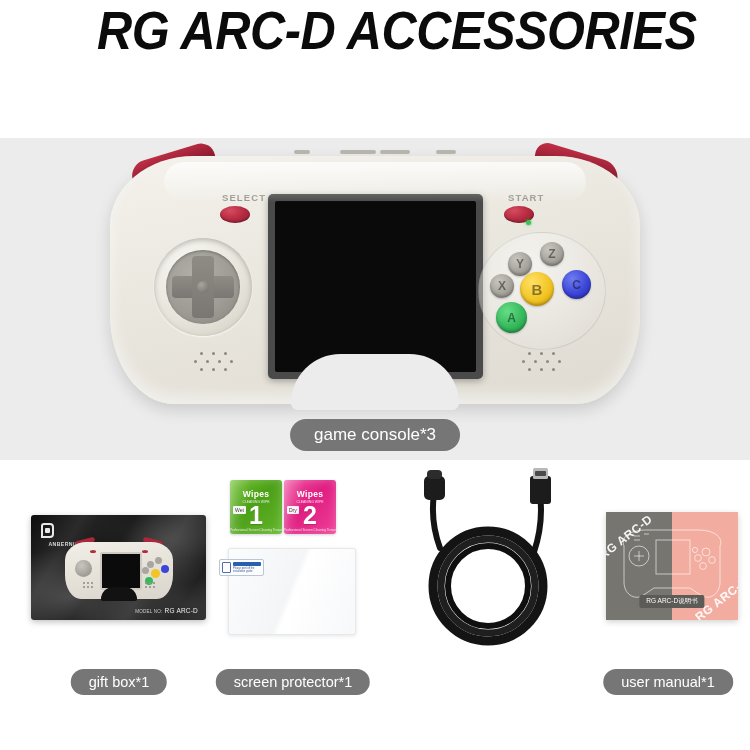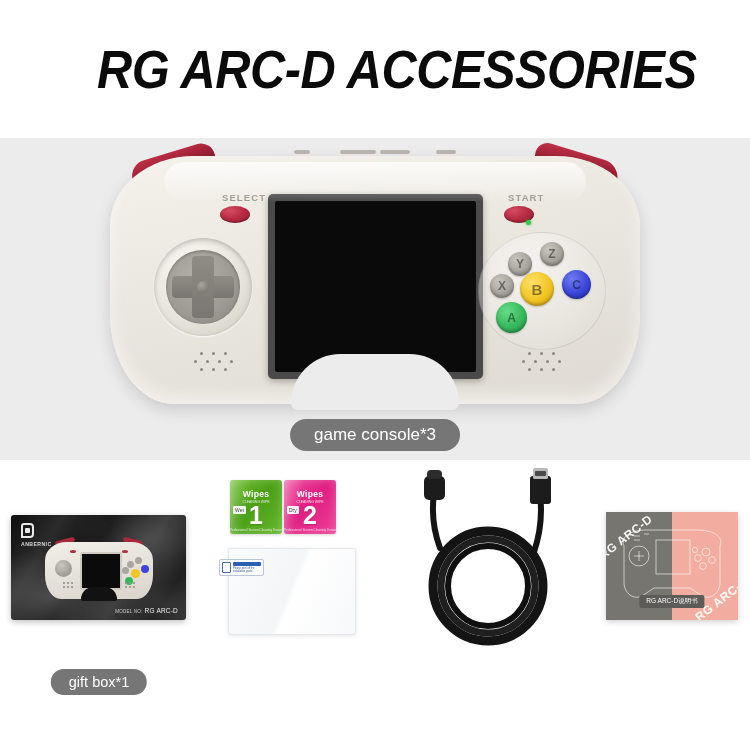--- a/index.html
+++ b/index.html
@@ -7,21 +7,21 @@
     width: 750px; height: 750px;
     font-family: "Liberation Sans", sans-serif;
     background: #ffffff;
     overflow: hidden;
   }
   #page { position: relative; width: 750px; height: 750px; background: #fff; }
 
   
   .title-band {
     position: absolute; left: 0; top: 0; width: 750px; height: 138px;
-    background: #ffffff; display: flex; align-items: center; justify-content: center; padding-left: 44px;
+    background: #ffffff; display: flex; align-items: flex-start; justify-content: center; padding-left: 44px;
   }
   .title-text {
     font-family: "Liberation Sans Narrow", "Liberation Sans", sans-serif;
     font-size: 53px; font-weight: bold; font-style: italic;
     letter-spacing: -0.5px; color: #0b0b0b;
     transform: scaleX(0.92); white-space: nowrap;
   }
 
   
   .hero-panel {
@@ -395,21 +395,21 @@
 
         <div class="grip-notch"></div>
       </div>
     </div>
 
     <div class="hero-pill">game console*3</div>
   </div>
 
   <div class="acc-row">
 
-    <div class="acc-item" style="left:4px; width:190px;">
+    <div class="acc-item" style="left:24px; width:190px;text-align:right;">
       <div class="acc-stage">
         <div class="giftbox">
           <div class="gb-logo">
             <div class="gb-logo-mark"></div>
             <div class="gb-logo-text">ANBERNIC</div>
           </div>
 
           <div class="mini-console">
             <div class="mc-trigger l"></div>
             <div class="mc-trigger r"></div>
@@ -474,20 +474,21 @@
         <div class="protector">
           <div class="prot-tab">
             <div class="prot-tab-icon"></div>
             <div class="prot-tab-lines">
               <div class="prot-tab-bar"></div>
               <div class="prot-tab-txt">Please peel off the installation guide</div>
             </div>
           </div>
         </div>
       </div>
+      <div class="acc-pill">screen protector*1</div>
     </div>
 
     <div class="acc-item" style="left:388px; width:200px;">
       <div class="acc-stage">
         <div class="cable-wrap">
           <svg width="165" height="185" viewBox="0 0 165 185">
 
             <ellipse cx="82" cy="118" rx="55" ry="55" fill="none" stroke="#141414" stroke-width="9"></ellipse>
             <ellipse cx="82" cy="118" rx="47" ry="47" fill="none" stroke="#1f1f1f" stroke-width="7"></ellipse>
             <ellipse cx="82" cy="118" rx="40" ry="40" fill="none" stroke="#0f0f0f" stroke-width="6"></ellipse>
@@ -530,16 +531,17 @@
               <circle cx="89" cy="38" r="2.6"></circle>
               <path d="M28 24 h6 M38 22 h5 M28 28 h6"></path>
             </g>
           </svg>
 
           <div class="manual-wm tl">RG ARC-D</div>
           <div class="manual-wm br">RG ARC-D</div>
           <div class="manual-pill">RG ARC-D说明书</div>
         </div>
       </div>
+      <div class="acc-pill">user manual*1</div>
     </div>
 
   </div>
 </div>
 
 </body></html>

